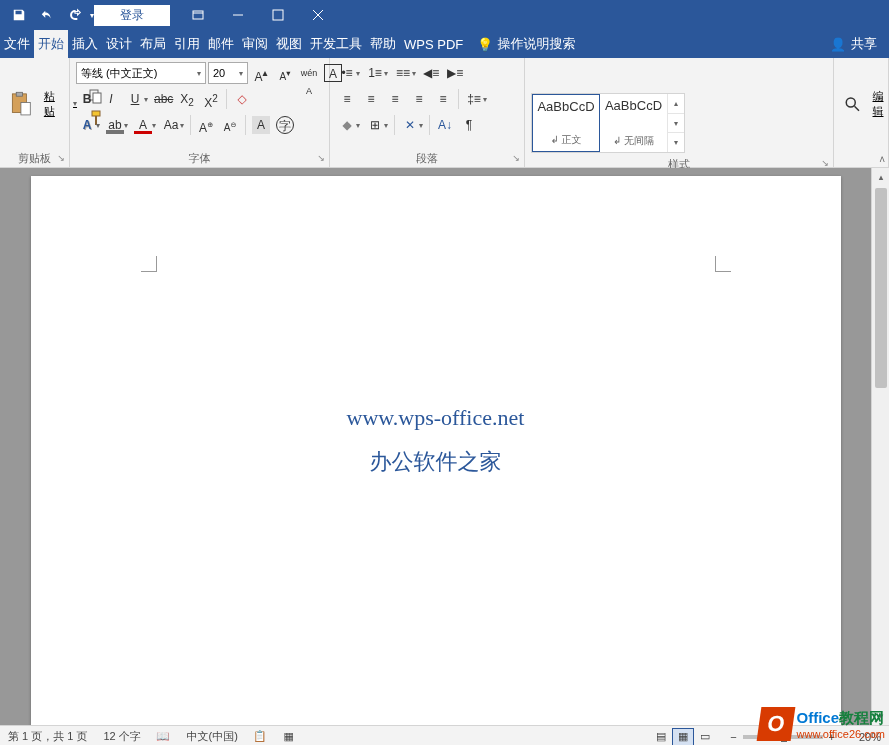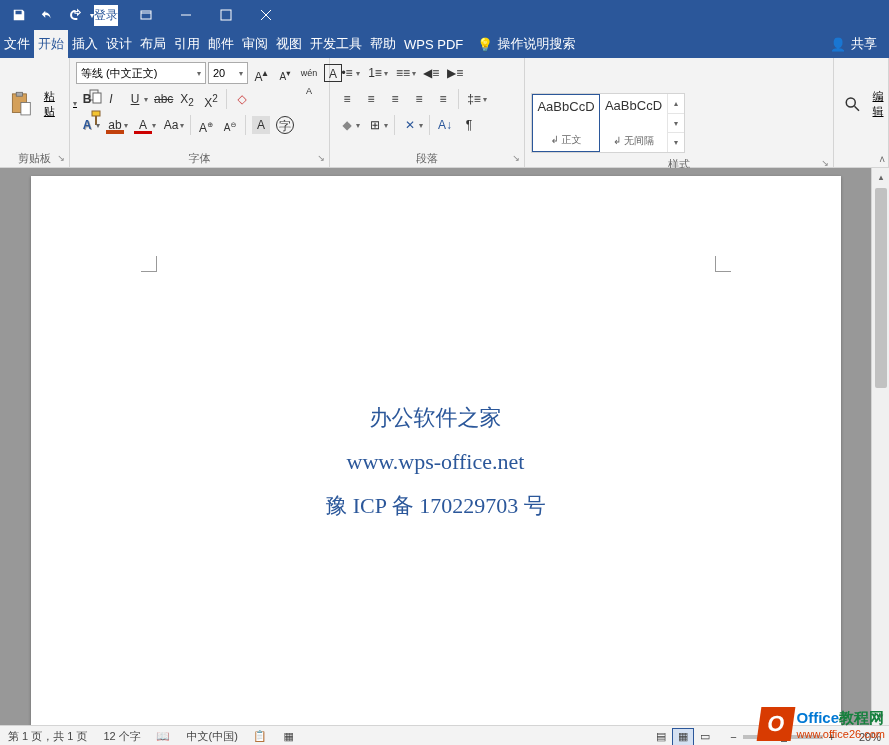--- a/index.html
+++ b/index.html
@@ -5,21 +5,21 @@
   * { margin: 0; padding: 0; box-sizing: border-box; font-family: "Microsoft YaHei", "Segoe UI", sans-serif; }
   body { width: 889px; height: 745px; background: #fff; overflow: hidden; position: relative; }
   
   
   .titlebar { height: 30px; background: #2b579a; display: flex; align-items: center; color: #fff; font-size: 12px; }
   .titlebar-left { display: flex; align-items: center; gap: 2px; padding-left: 6px; }
   .tb-btn { width: 26px; height: 26px; display: flex; align-items: center; justify-content: center; cursor: pointer; }
   .tb-btn svg { width: 14px; height: 14px; fill: #fff; }
   .titlebar-center { flex: 1; text-align: center; }
   .titlebar-right { display: flex; align-items: center; }
-  .login-btn { background: #fff; color: #2b579a; padding: 2px 0; font-size: 12px; margin-right: 8px; cursor: pointer; }
+  .login-btn { background: #fff; color: #2b579a; padding: 2px 26px; font-size: 12px; margin-right: 8px; cursor: pointer; }
   .win-btn { width: 40px; height: 30px; display: flex; align-items: center; justify-content: center; cursor: pointer; }
   .win-btn svg { width: 12px; height: 12px; stroke: #fff; fill: none; stroke-width: 1; }
   
   
   .menubar { height: 28px; background: #2b579a; display: flex; align-items: stretch; color: #fff; font-size: 13px; }
   .menu-tab { padding: 0 4px; display: flex; align-items: center; cursor: pointer; }
   .menu-tab.active { background: #f3f3f3; color: #2b579a; }
   .menu-spacer { flex: 1; }
   .tell-me { display: flex; align-items: center; padding: 0 10px; gap: 4px; cursor: pointer; }
   .share-btn { display: flex; align-items: center; padding: 0 12px; gap: 4px; cursor: pointer; }
@@ -248,21 +248,21 @@
         <div class="ribbon-btn">
               <span class="mini-icon" style="color:#c44;">◇</span>
             </div>
       </div>
       <div class="row">
         <div class="ribbon-btn">
               <span class="mini-icon" style="color:#2b579a;font-weight:bold;text-shadow:1px 1px #aaa;">A</span>
               <span class="caret">▾</span>
             </div>
         <div class="ribbon-btn">
-              <span class="mini-icon" style="border-bottom:4px solid #c2410c;">ab</span>
+              <span class="mini-icon" style="border-bottom:4px solid #737373;">ab</span>
               <span class="caret">▾</span>
             </div>
         <div class="ribbon-btn">
               <span class="mini-icon" style="border-bottom:3px solid #c00;">A</span>
               <span class="caret">▾</span>
             </div>
         <div class="ribbon-btn">
               <span class="mini-icon">Aa</span>
               <span class="caret">▾</span>
             </div>
@@ -404,23 +404,22 @@
 
   <div class="collapse-btn">˄</div>
 </div>
 
 <div class="doc-scroll">
   <div class="doc-viewport">
     <div class="page">
       <div class="margin-mark mm-tl"></div>
       <div class="margin-mark mm-tr"></div>
       <div class="doc-body">
+        <div class="doc-text">www.wps-office.net</div>
         <div class="doc-text">办公软件之家</div>
-        <div class="doc-text">www.wps-office.net</div>
-        <div class="doc-text">豫 ICP 备 170229703 号</div>
       </div>
     </div>
   </div>
   <div class="scrollbar-v">
     <div class="scroll-arrow" style="top:0;">▴</div>
     <div class="scroll-thumb"></div>
     <div class="scroll-arrow" style="bottom:0;">▾</div>
   </div>
 </div>
 

